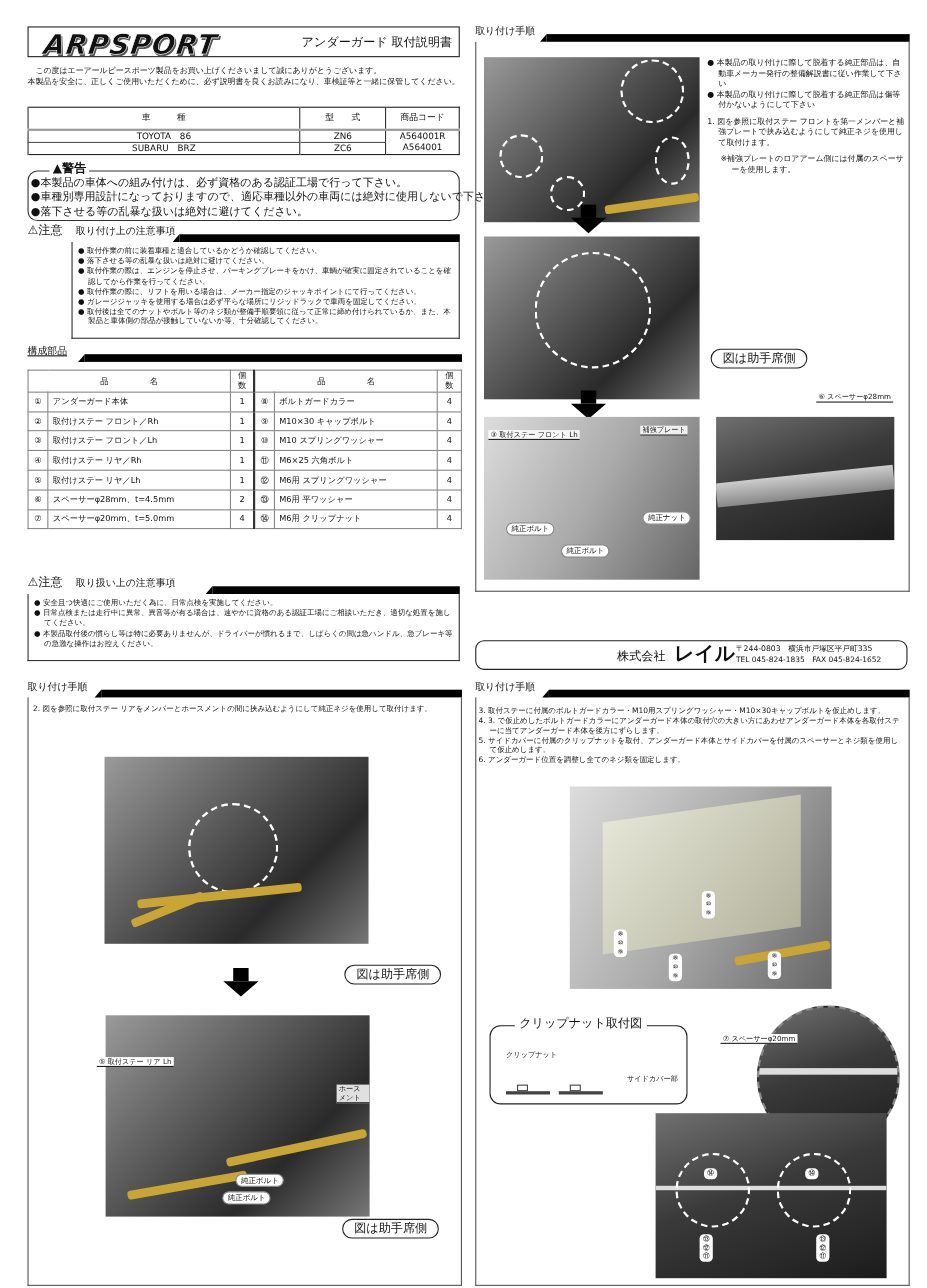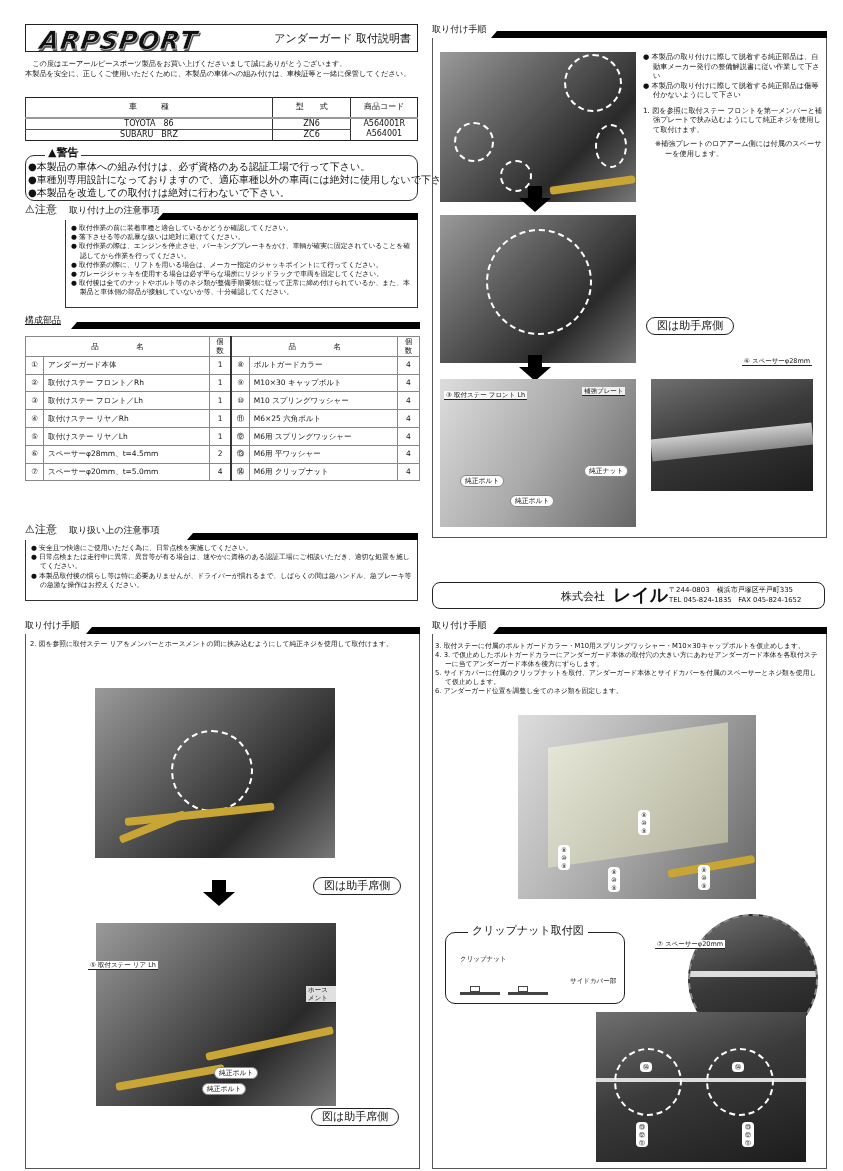--- a/index.html
+++ b/index.html
@@ -61,21 +61,21 @@
 </head>
 <body>
 
 <div class="abs logo-box">
   <div class="abs logo">ARPSPORT</div>
   <div class="abs doc-title">アンダーガード 取付説明書</div>
 </div>
 
 <div class="abs intro">
   <p>この度はエーアールピースポーツ製品をお買い上げくださいまして誠にありがとうございます。</p>
-  <p>本製品を安全に、正しくご使用いただくために、本製品の車体への組み付けは、車検証等と一緒に保管してください。</p>
+  <p>本製品を安全に、正しくご使用いただくために、必ず説明書を良くお読みになり、車検証等と一緒に保管してください。</p>
 </div>
 
 <table class="veh">
   <tbody>
       <tr>
     <th style="width:63%">車　　　種</th>
     <th style="width:20%">型　　式</th>
     <th>商品コード</th>
   </tr>
   <tr class="r1">
@@ -89,21 +89,21 @@
     <td>A564001</td>
   </tr>
 </tbody>
   </table>
 
 <div class="abs warn-box"></div>
 <div class="abs warn-title">▲警告</div>
 <div class="abs warn-list">
   <div>●本製品の車体への組み付けは、必ず資格のある認証工場で行って下さい。</div>
   <div>●車種別専用設計になっておりますので、適応車種以外の車両には絶対に使用しないで下さい。</div>
-  <div>●本製品を改造しての取付けは絶対に行わないで下さい。</div>
+  <div>●落下させる等の乱暴な扱いは絶対に避けてください。</div>
 </div>
 
 <div class="abs" style="left:25px; top:206px; width:393px;">
   <div class="sec-head" style="position:relative; height:14px;">
     <div class="label caution-title">
       <span>⚠</span><span>注意</span><small>取り付け上の注意事項</small>
     </div>
     <div class="bar" style="width:255px;"></div>
   </div>
   <ul class="note-box" style="height:88px;margin-left:40px;">

